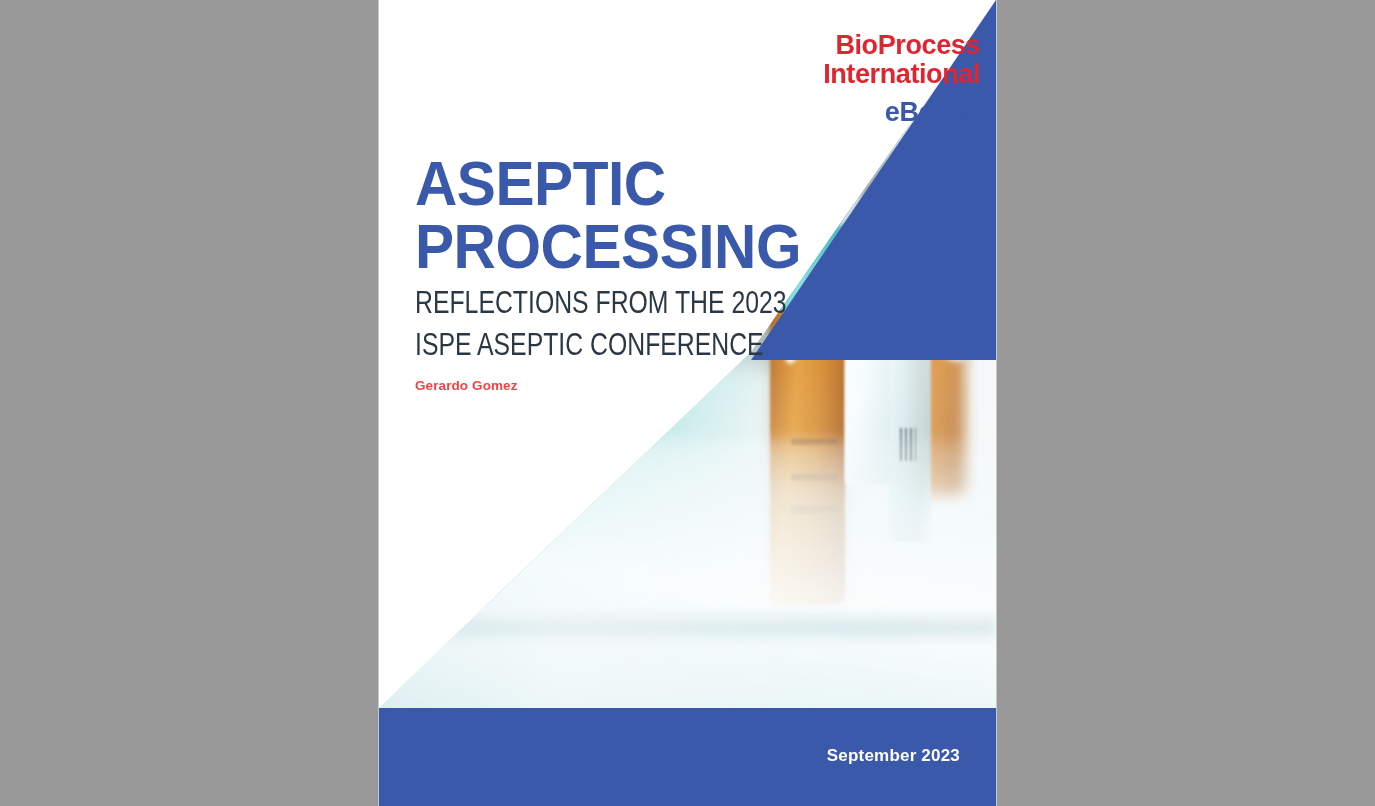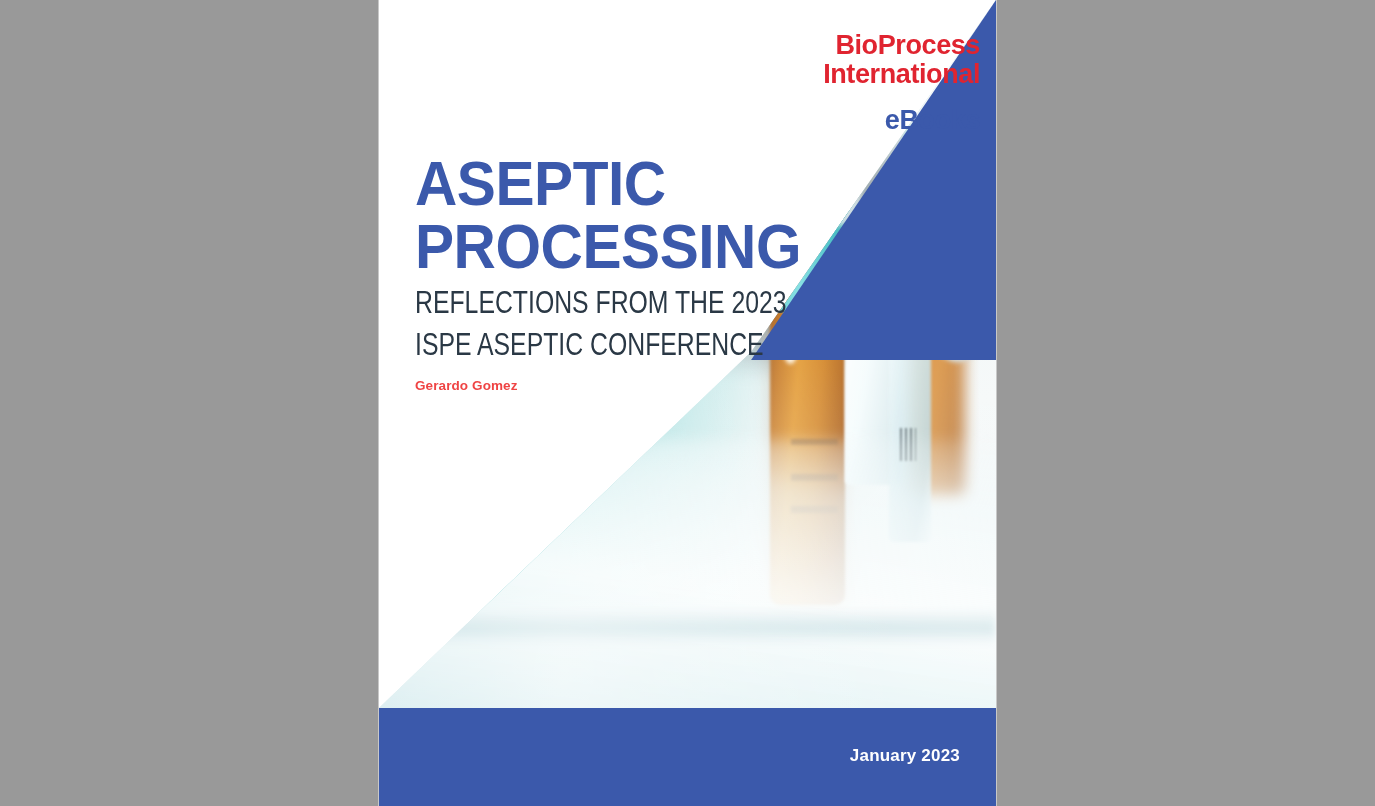--- a/index.html
+++ b/index.html
@@ -309,21 +309,21 @@
   .logo-line {
     display: block;
     font-family: "Liberation Sans", sans-serif;
     font-weight: bold;
     font-size: 27px;
     letter-spacing: -0.4px;
   }
   .logo-line.red   { color: #e02430; }
   .logo-line.blue  { color: #3b59ab; }
   .logo-line-1 { margin-bottom: 2px; text-align: right; }
-  .logo-line-2 { margin-bottom: 19px; }
+  .logo-line-2 { margin-bottom: 11px; }
 
   
   .title-block {
     position: absolute;
     left: 36px;
     top: 153px;
     z-index: 6;
   }
   .title-line {
     display: block;
@@ -445,17 +445,17 @@
     </div>
 
     <div class="subtitle-block">
       <span class="subtitle-line">REFLECTIONS FROM THE 2023</span>
       <span class="subtitle-line">ISPE ASEPTIC CONFERENCE</span>
     </div>
 
     <div class="author">Gerardo Gomez</div>
 
     <div class="bottom-band">
-      <span class="bottom-band-date">January 2023</span>
+      <span class="bottom-band-date">September 2023</span>
     </div>
 
   </div>
 </div>
 
 </body></html>

